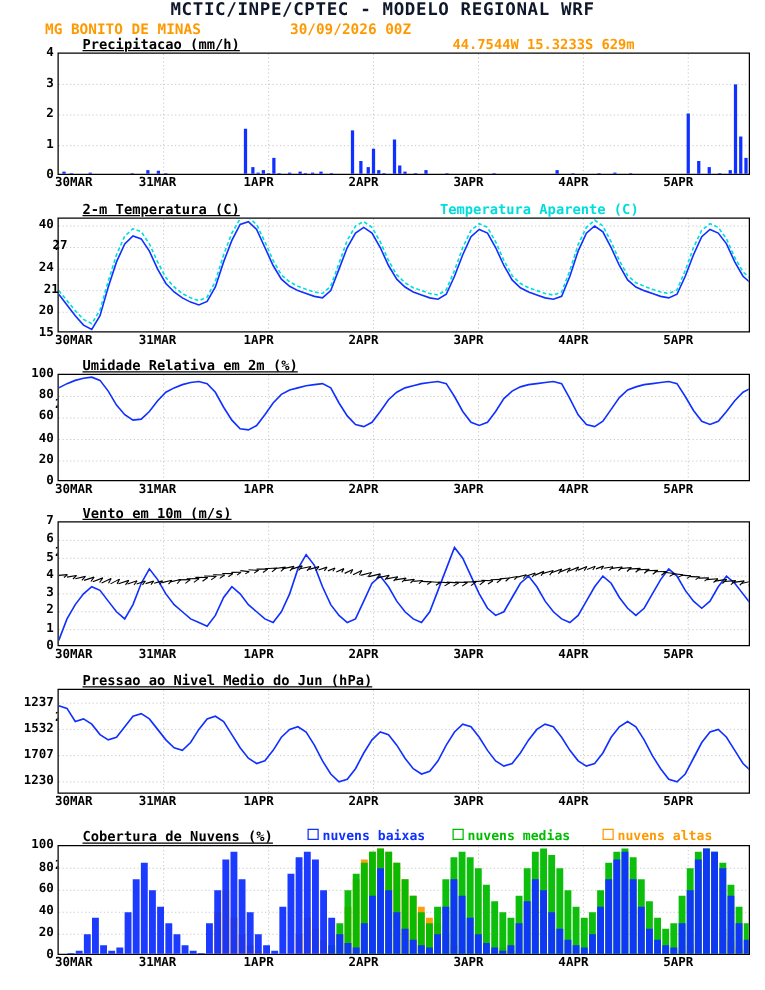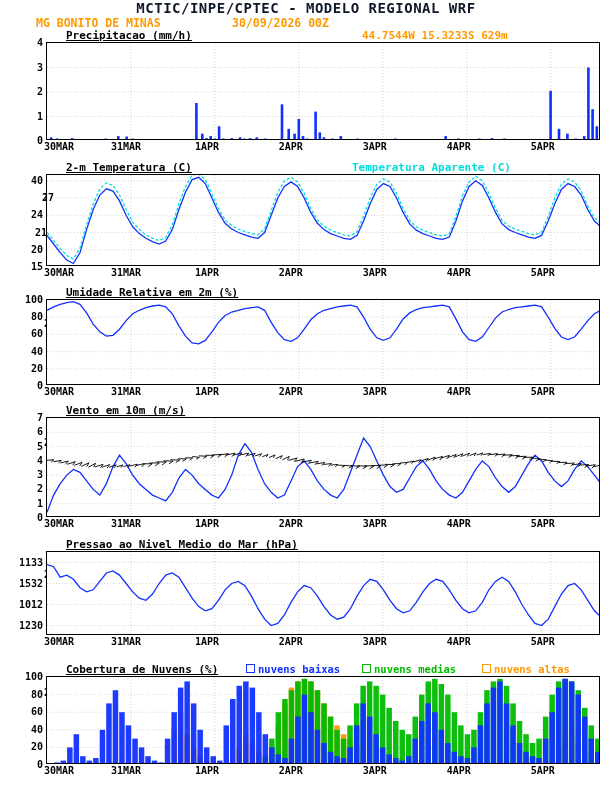--- a/index.html
+++ b/index.html
@@ -407,40 +407,40 @@
       <div class="xtick" style="left: 44px; top: 518px;">30MAR</div>
       <div class="xtick" style="left: 110.939px; top: 518px;">31MAR</div>
       <div class="xtick" style="left: 194.879px; top: 518px;">1APR</div>
       <div class="xtick" style="left: 278.818px; top: 518px;">2APR</div>
       <div class="xtick" style="left: 362.758px; top: 518px;">3APR</div>
       <div class="xtick" style="left: 446.697px; top: 518px;">4APR</div>
       <div class="xtick" style="left: 530.636px; top: 518px;">5APR</div>
       <div class="yearlbl" style="left: 44px; top: 529px;">2026</div>
     </div>
     <div class="panel" style="left: 0px; top: 0px;">
-      <div class="panel-title ul" style="left: 66px; top: 538px;">Pressao ao Nivel Medio do Mar (hPa)</div>
+      <div class="panel-title ul" style="left: 66px; top: 538px;">Pressao ao Nivel Medio do Jun (hPa)</div>
       <div class="plotbox" style="left: 46px; top: 551px; width: 554px; height: 84px;">
         <svg width="554" height="84" viewBox="0 0 554 84">
           <line x1="0" y1="73.5" x2="554" y2="73.5" stroke="#aaaaaa" stroke-width="0.5" stroke-dasharray="1,2"></line>
           <line x1="0" y1="52.5" x2="554" y2="52.5" stroke="#aaaaaa" stroke-width="0.5" stroke-dasharray="1,2"></line>
           <line x1="0" y1="31.5" x2="554" y2="31.5" stroke="#aaaaaa" stroke-width="0.5" stroke-dasharray="1,2"></line>
           <line x1="0" y1="10.5" x2="554" y2="10.5" stroke="#aaaaaa" stroke-width="0.5" stroke-dasharray="1,2"></line>
           <line x1="83.9" y1="0" x2="83.9" y2="84" stroke="#aaaaaa" stroke-width="0.5" stroke-dasharray="1,2"></line>
           <line x1="167.9" y1="0" x2="167.9" y2="84" stroke="#aaaaaa" stroke-width="0.5" stroke-dasharray="1,2"></line>
           <line x1="251.8" y1="0" x2="251.8" y2="84" stroke="#aaaaaa" stroke-width="0.5" stroke-dasharray="1,2"></line>
           <line x1="335.8" y1="0" x2="335.8" y2="84" stroke="#aaaaaa" stroke-width="0.5" stroke-dasharray="1,2"></line>
           <line x1="419.7" y1="0" x2="419.7" y2="84" stroke="#aaaaaa" stroke-width="0.5" stroke-dasharray="1,2"></line>
           <line x1="503.6" y1="0" x2="503.6" y2="84" stroke="#aaaaaa" stroke-width="0.5" stroke-dasharray="1,2"></line>
           <polyline points="0.0,12.6 6.6,14.7 13.2,25.2 19.8,23.1 26.4,27.3 33.0,35.7 39.6,39.9 46.2,37.8 52.8,29.4 59.4,21.0 66.0,18.9 72.5,23.1 79.1,31.5 85.7,39.9 92.3,46.2 98.9,48.3 105.5,42.0 112.1,31.5 118.7,23.1 125.3,21.0 131.9,25.2 138.5,35.7 145.1,46.2 151.7,54.6 158.3,58.8 164.9,56.7 171.5,48.3 178.1,37.8 184.7,31.5 191.3,29.4 197.9,33.6 204.5,44.1 211.0,56.7 217.6,67.2 224.2,73.5 230.8,71.4 237.4,63.0 244.0,50.4 250.6,39.9 257.2,33.6 263.8,35.7 270.4,44.1 277.0,54.6 283.6,63.0 290.2,67.2 296.8,65.1 303.4,56.7 310.0,44.1 316.6,33.6 323.2,27.3 329.8,29.4 336.4,37.8 343.0,48.3 349.5,56.7 356.1,60.9 362.7,58.8 369.3,50.4 375.9,39.9 382.5,31.5 389.1,27.3 395.7,29.4 402.3,37.8 408.9,48.3 415.5,56.7 422.1,60.9 428.7,58.8 435.3,50.4 441.9,37.8 448.5,29.4 455.1,25.2 461.7,29.4 468.3,39.9 474.9,52.5 481.5,63.0 488.0,71.4 494.6,73.5 501.2,67.2 507.8,54.6 514.4,42.0 521.0,33.6 527.6,31.5 534.2,37.8 540.8,48.3 547.4,58.8 554.0,65.1" fill="none" stroke="#1030ff" stroke-width="1.3"></polyline>
         </svg>
       </div>
       <div class="ytick" style="left: 0px; width: 43px; top: 624.5px;">1230</div>
-      <div class="ytick" style="left: 0px; width: 43px; top: 603.5px;">1012</div>
+      <div class="ytick" style="left: 0px; width: 43px; top: 603.5px;">1707</div>
       <div class="ytick" style="left: 0px; width: 43px; top: 582.5px;">1532</div>
-      <div class="ytick" style="left: 0px; width: 43px; top: 561.5px;">1133</div>
+      <div class="ytick" style="left: 0px; width: 43px; top: 561.5px;">1237</div>
       <div class="xtick" style="left: 44px; top: 636px;">30MAR</div>
       <div class="xtick" style="left: 110.939px; top: 636px;">31MAR</div>
       <div class="xtick" style="left: 194.879px; top: 636px;">1APR</div>
       <div class="xtick" style="left: 278.818px; top: 636px;">2APR</div>
       <div class="xtick" style="left: 362.758px; top: 636px;">3APR</div>
       <div class="xtick" style="left: 446.697px; top: 636px;">4APR</div>
       <div class="xtick" style="left: 530.636px; top: 636px;">5APR</div>
       <div class="yearlbl" style="left: 44px; top: 647px;">2026</div>
     </div>
     <div class="panel" style="left: 0px; top: 0px;">

